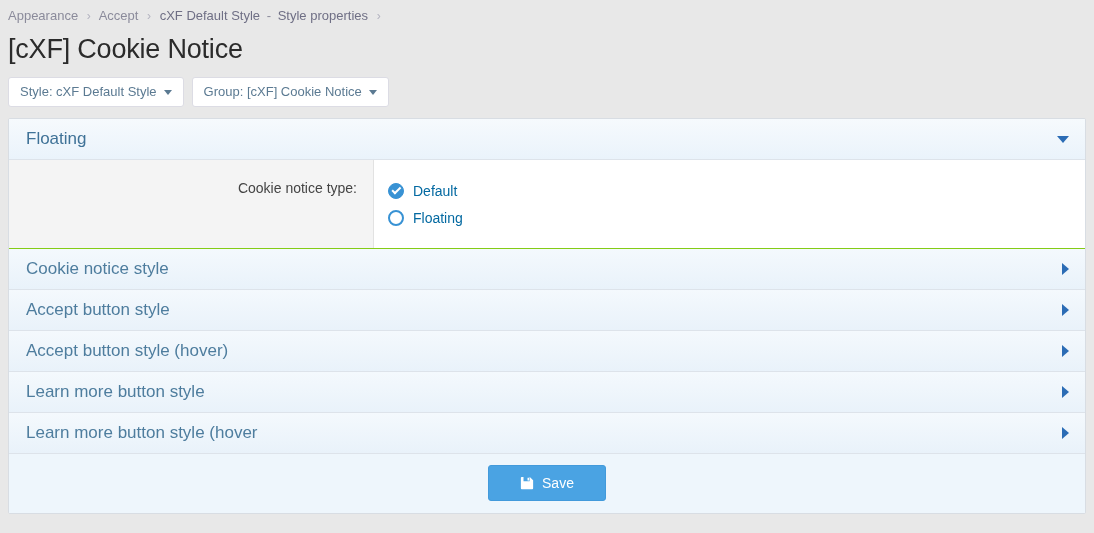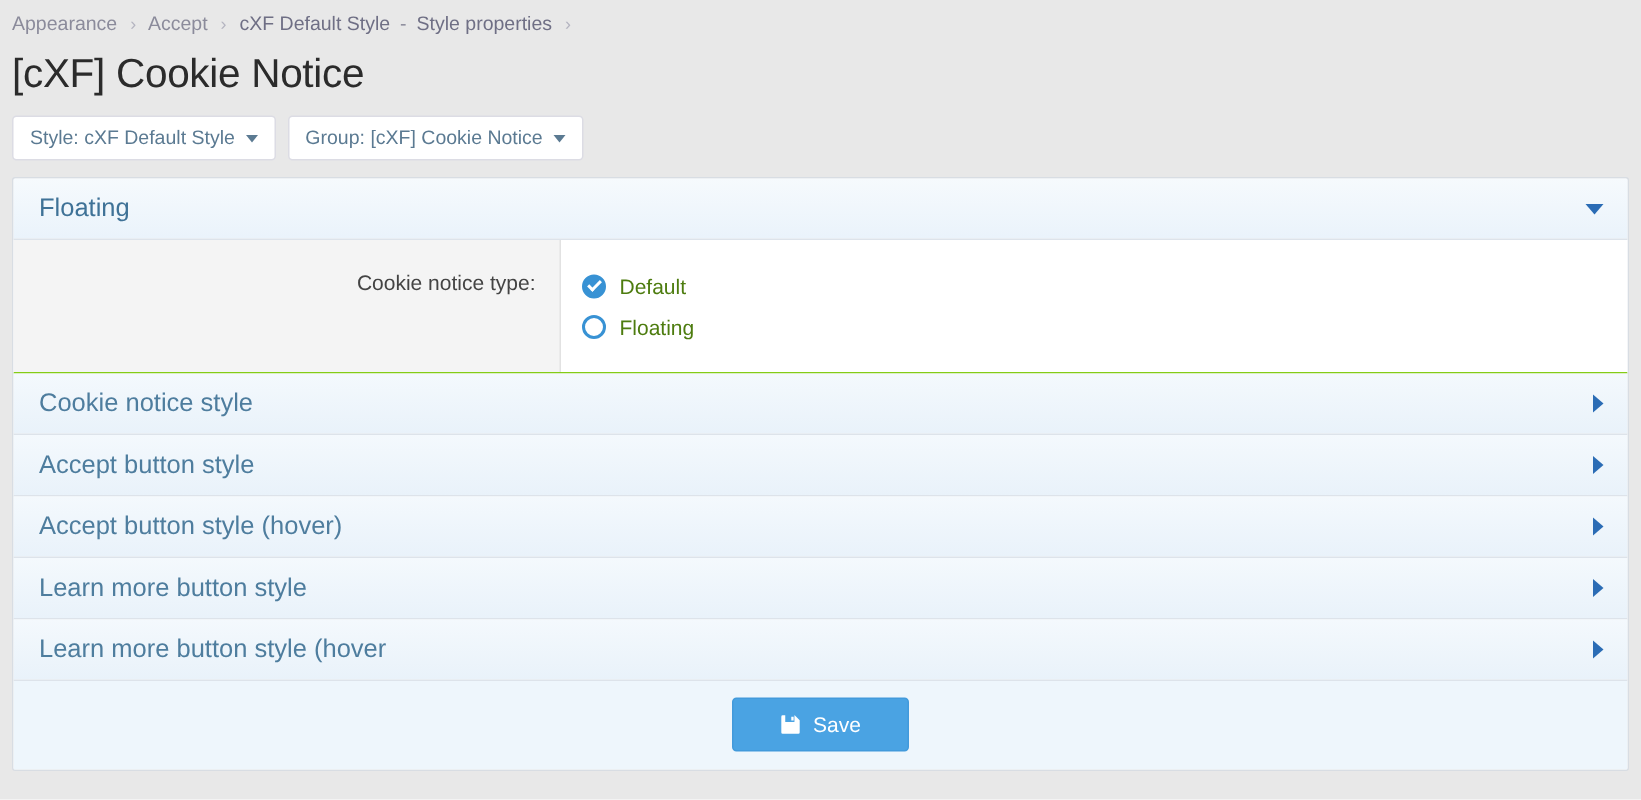--- a/index.html
+++ b/index.html
@@ -182,21 +182,21 @@
     border-left: 2px solid #ffffff;
     border-bottom: 2px solid #ffffff;
     transform: rotate(-45deg);
   }
   .radio-mark.unchecked {
     background: #ffffff;
     border: 2px solid #3892d4;
   }
   .radio-label {
     font-size: 14px;
-    color: #4d7c0f;
+    color: #0369a1;
     line-height: 18px;
   }
 
   
   .form-footer {
     background: #eef6fc;
     padding: 11px 0 12px 0;
     display: flex;
     justify-content: center;
     align-items: center;

